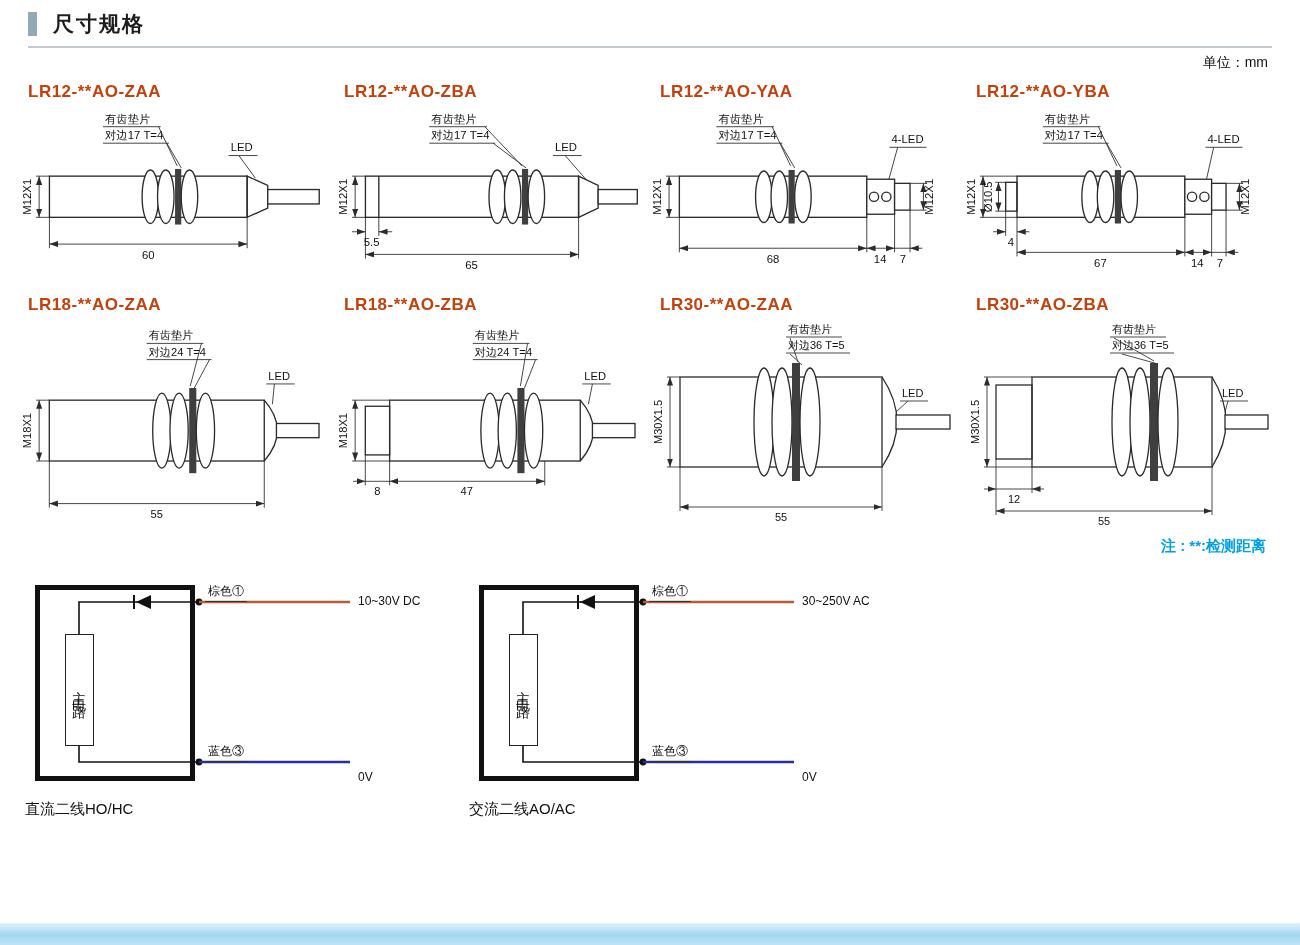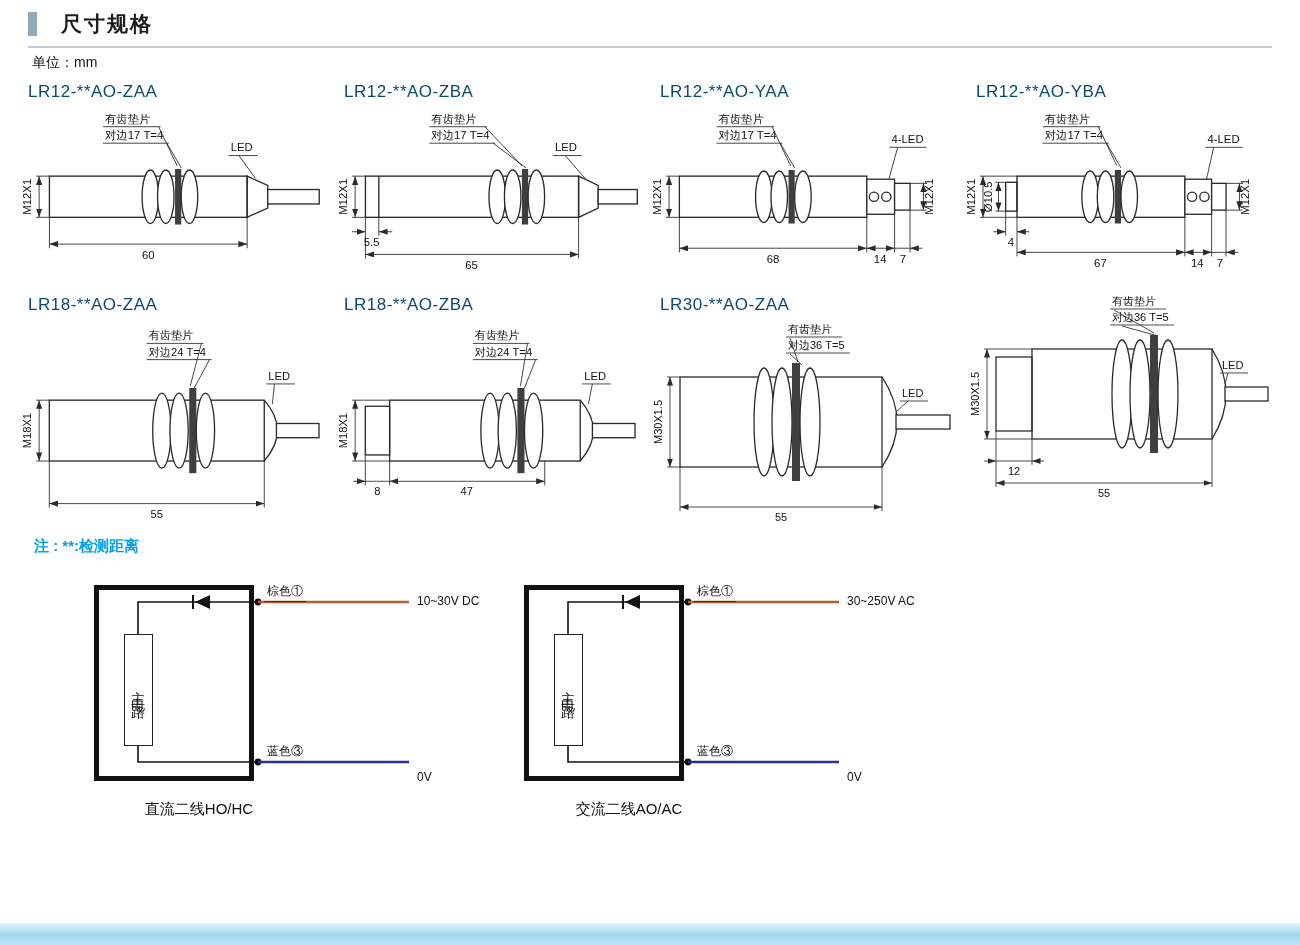--- a/index.html
+++ b/index.html
@@ -1,45 +1,45 @@
 <!DOCTYPE html>
 <html><head>
 <meta charset="utf-8">
 <style>
   *{box-sizing:border-box;margin:0;padding:0}
   html,body{background:#fff}
   body{width:1300px;height:945px;font-family:"Liberation Sans",sans-serif;color:#1a1a1a;position:relative;overflow:hidden}
   .page{position:relative;width:1300px;height:945px}
-  .section-header{display:flex;align-items:center;gap:24px;margin:0 28px;padding:10px 0 8px;border-bottom:2px solid #c3cad0}
+  .section-header{display:flex;align-items:center;gap:16px;margin:0 28px;padding:10px 0 8px;border-bottom:2px solid #c3cad0}
   .section-header .accent{width:9px;height:24px;background:#93aab6}
   .section-header h2{font-size:21px;font-weight:700;letter-spacing:2px;color:#1d1d1d}
-  .unit-row{margin:6px 32px 0;text-align:left;font-size:14px;color:#111}
+  .unit-row{margin:6px 32px 0;text-align:right;font-size:14px;color:#111}
   .drawings-row{display:flex;padding:0 18px;margin-top:2px}
   .drawings-row.row2{margin-top:12px}
   .drawing{width:316px}
-  .drawing-title{color:#0c4a6e;font-size:17px;letter-spacing:.5px;margin:8px 0 0 10px;font-weight:400}
+  .drawing-title{color:#c2410c;font-size:17px;letter-spacing:.5px;margin:8px 0 0 10px;font-weight:700}
   svg.mech{display:block}
   .ln{fill:none;stroke:#2b2b2b;stroke-width:1.3}
   .lnf{fill:#fff;stroke:#2b2b2b;stroke-width:1.3}
   .dk{fill:#3f3f3f;stroke:none}
   .dim{fill:none;stroke:#2b2b2b;stroke-width:.85}
   .t{font-family:"Liberation Sans",sans-serif;font-size:11px;fill:#111}
-  .note{margin:4px 34px 8px;text-align:left;color:#00a0e9;font-size:15px;font-weight:700}
-  .circuits-row{display:flex;gap:10px;padding-left:84px;margin-top:14px}
+  .note{margin:4px 34px 8px;text-align:right;color:#00a0e9;font-size:15px;font-weight:700}
+  .circuits-row{display:flex;gap:24px;padding-left:25px;margin-top:14px}
   .circuit-canvas{position:relative;width:420px;height:222px}
   .circuit-canvas svg{position:absolute;left:0;top:0}
   .outer-box{position:absolute;left:10px;top:15px;width:160px;height:196px;border:5px solid #111}
   .inner-box{position:absolute;left:40px;top:64px;width:29px;height:112px;border:1.5px solid #222;display:flex;align-items:center;justify-content:center;writing-mode:vertical-rl;text-orientation:upright;font-size:14px;letter-spacing:7px;color:#111}
   .lbl{position:absolute;font-size:12px;color:#111;white-space:nowrap}
   .lbl.u{border-bottom:1.2px solid #333;padding:0 3px 1px}
   .wire-pos{left:180px;top:13px}
   .voltage{left:333px;top:24px}
   .wire-neg{left:180px;top:173px}
   .zero{left:333px;top:200px}
-  .circuit-caption{margin-top:8px;width:230px;text-align:center;font-size:15px;color:#111}
+  .circuit-caption{margin-top:8px;width:230px;text-align:left;font-size:15px;color:#111}
   .bottom-bar{position:absolute;left:0;right:0;bottom:0;height:22px;background:linear-gradient(180deg,#dff2fb 0%,#a2d7f0 55%,#bde4f6 100%)}
 </style>
 </head>
 <body>
 
 <div class="page">
 
   <svg width="0" height="0" style="position:absolute" aria-hidden="true">
     <defs>
       <marker id="arr" markerWidth="10" markerHeight="8" refX="8.5" refY="3" orient="auto-start-reverse" markerUnits="userSpaceOnUse">
@@ -353,20 +353,21 @@
           <text class="t" x="4" y="107" text-anchor="middle" transform="rotate(-90 4 107)">M30X1.5</text>
           <line class="dim" x1="22" y1="152" x2="22" y2="196"></line>
           <line class="dim" x1="224" y1="152" x2="224" y2="196"></line>
           <line class="dim" x1="22" y1="192" x2="224" y2="192" marker-start="url(#arr)" marker-end="url(#arr)"></line>
           <text class="t" x="123" y="206" text-anchor="middle">55</text>
         </g>
       </svg>
     </figure>
 
     <figure class="drawing">
+      <figcaption class="drawing-title">LR30-**AO-ZBA</figcaption>
       <svg class="mech" width="310" height="218" viewBox="-6 0 306 218">
         <g>
           <text class="t" x="138" y="18">有齿垫片</text>
           <line class="dim" x1="136" y1="22" x2="192" y2="22"></line>
           <text class="t" x="138" y="34">对边36 T=5</text>
           <line class="dim" x1="136" y1="38" x2="200" y2="38"></line>
           <line class="dim" x1="140" y1="23" x2="180" y2="46"></line>
           <line class="dim" x1="148" y1="39" x2="184" y2="49"></line>
           <text class="t" x="248" y="82">LED</text>
           <line class="dim" x1="246" y1="86" x2="274" y2="86"></line>

